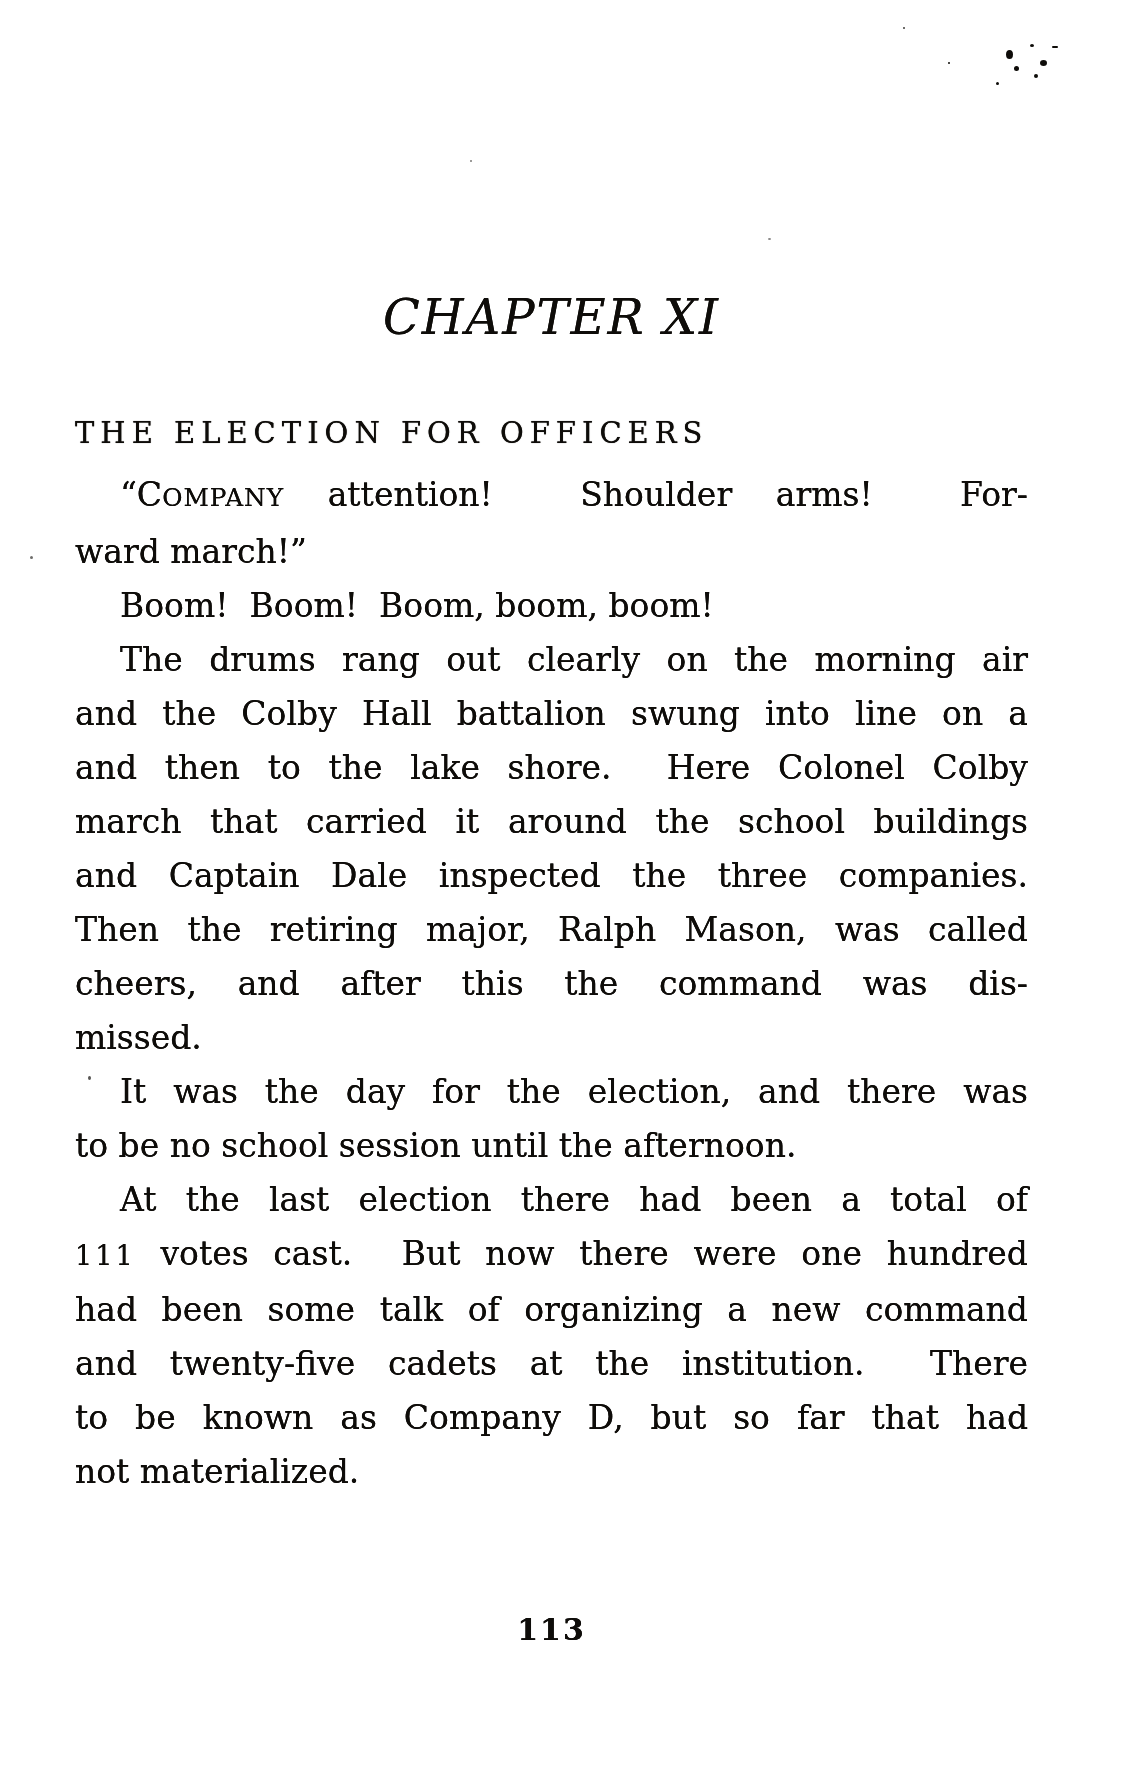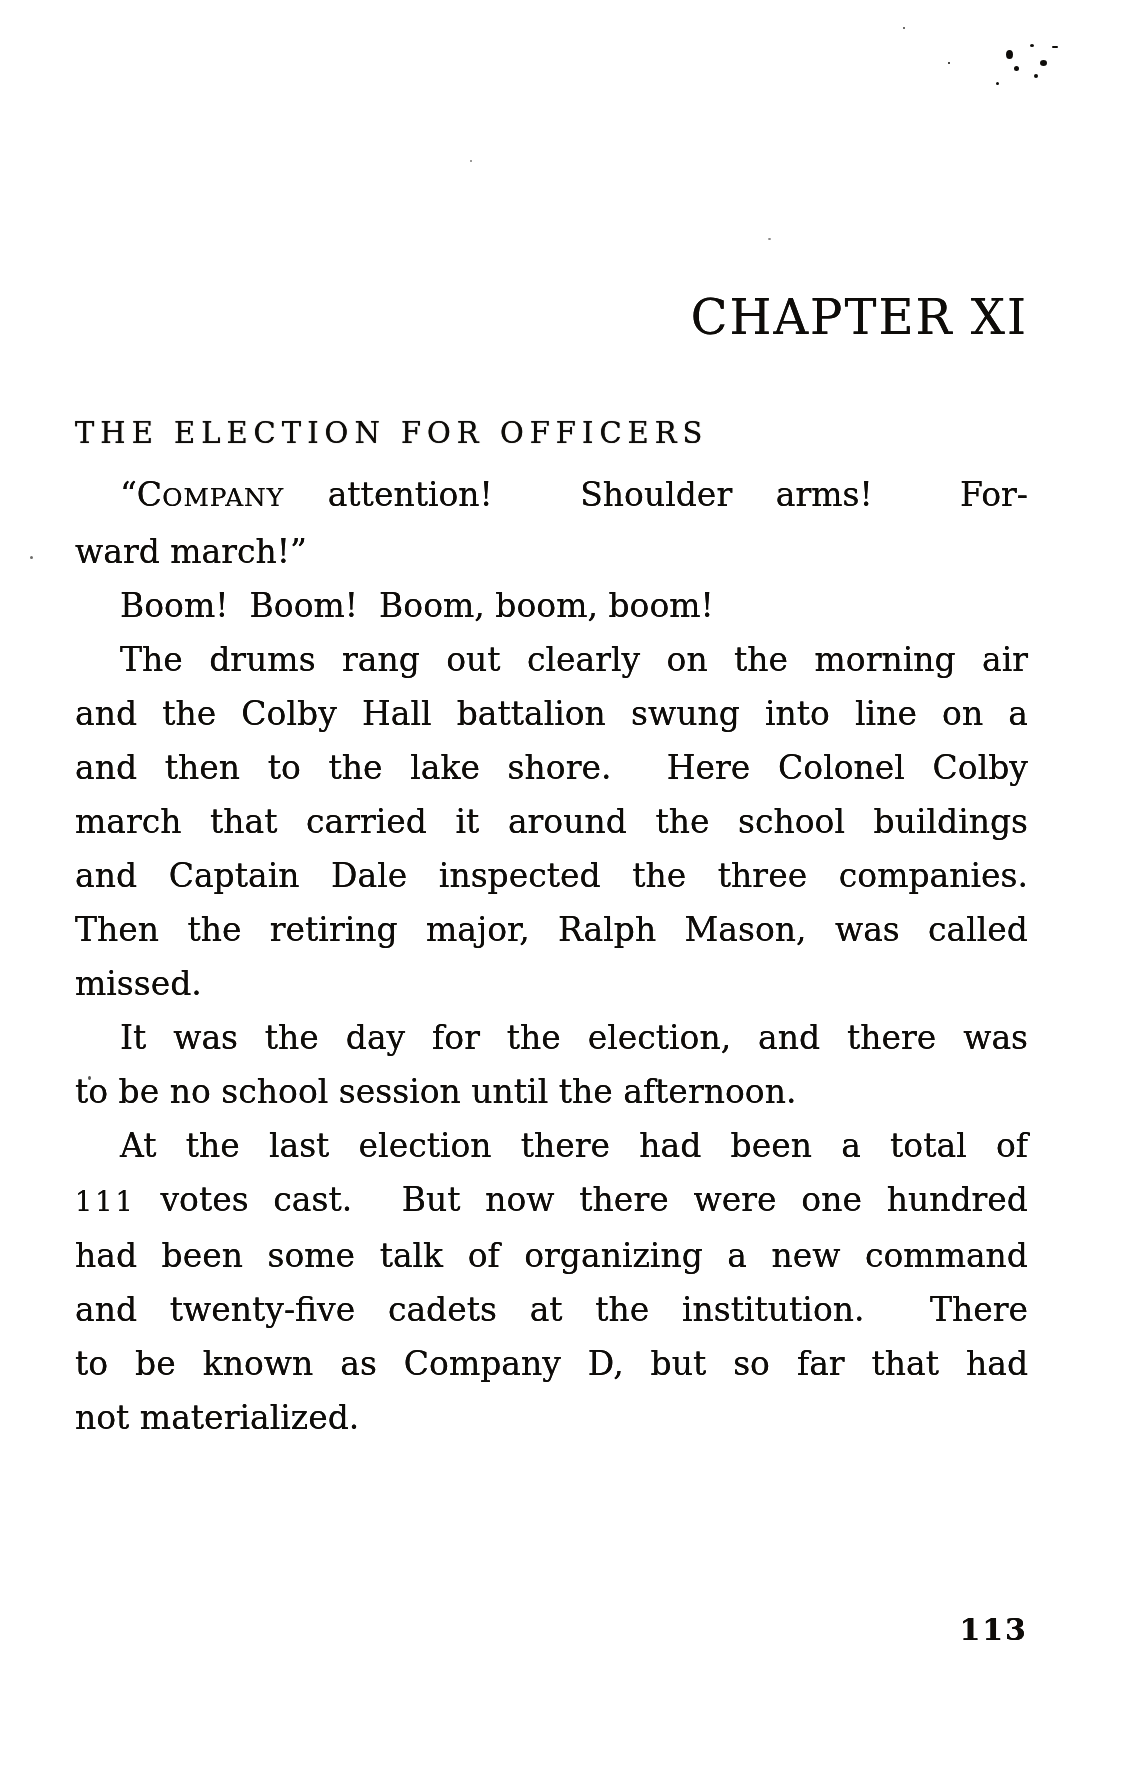--- a/index.html
+++ b/index.html
@@ -14,26 +14,27 @@
     margin:0 auto;
     background:var(--paper);
     font-family:"DejaVu Serif", serif;
     color:var(--ink);
     overflow:hidden;
   }
   .chapter-title{
     position:absolute;
     left:75px; top:293px; width:953px;
     margin:0;
-    text-align:right;
+    text-align:center;
     font-size:48px;
     font-weight:400;
     letter-spacing:2px;
     line-height:1;
     text-shadow:0 0 0.6px currentColor;
+    font-style:italic;
   }
   .section-title{
     position:absolute;
     left:75px; top:419px; width:953px;
     margin:0;
     text-align:left;
     font-size:29px;
     font-weight:400;
     letter-spacing:6px;
     line-height:1;
@@ -47,21 +48,21 @@
     text-shadow:0 0 0.6px currentColor;
   }
   .line{ white-space:pre-wrap; }
   .line.just{ text-align:justify; text-align-last:justify; }
   .line.first{ text-indent:45px; }
   .sc{ font-size:0.75em; letter-spacing:1px; }
   .osf{ font-size:0.82em; letter-spacing:3px; }
   .page-number{
     position:absolute;
     left:75px; top:1612px; width:953px;
-    text-align:right;
+    text-align:center;
     font-size:30px;
     font-weight:700;
     letter-spacing:2px;
     text-shadow:0 0 0.5px currentColor;
   }
   .speck{
     position:absolute;
     background:var(--ink);
     border-radius:50%;
   }
@@ -78,20 +79,21 @@
   <div class="body-text">
       <div class="line first just"><span>“C</span><span class="sc">OMPANY</span><span> attention!  Shoulder arms!  For-</span></div>
       <div class="line"><span>ward march!”</span></div>
       <div class="line first"><span>Boom!  Boom!  Boom, boom, boom!</span></div>
       <div class="line first just"><span>The drums rang out clearly on the morning air</span></div>
       <div class="line just"><span>and the Colby Hall battalion swung into line on a</span></div>
       <div class="line just"><span>and then to the lake shore.  Here Colonel Colby</span></div>
       <div class="line just"><span>march that carried it around the school buildings</span></div>
       <div class="line just"><span>and Captain Dale inspected the three companies.</span></div>
       <div class="line just"><span>Then the retiring major, Ralph Mason, was called</span></div>
+      <div class="line just"><span>cheers, and after this the command was dis-</span></div>
       <div class="line"><span>missed.</span></div>
       <div class="line first just"><span>It was the day for the election, and there was</span></div>
       <div class="line"><span>to be no school session until the afternoon.</span></div>
       <div class="line first just"><span>At the last election there had been a total of</span></div>
       <div class="line just"><span class="osf">111</span><span> votes cast.  But now there were one hundred</span></div>
       <div class="line just"><span>had been some talk of organizing a new command</span></div>
       <div class="line just"><span>and twenty-five cadets at the institution.  There</span></div>
       <div class="line just"><span>to be known as Company D, but so far that had</span></div>
       <div class="line"><span>not materialized.</span></div>
     </div>

